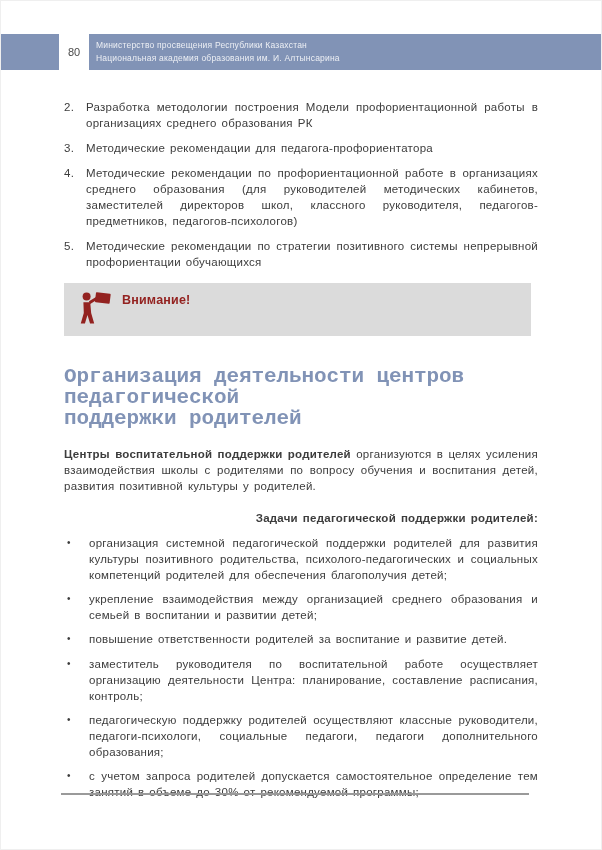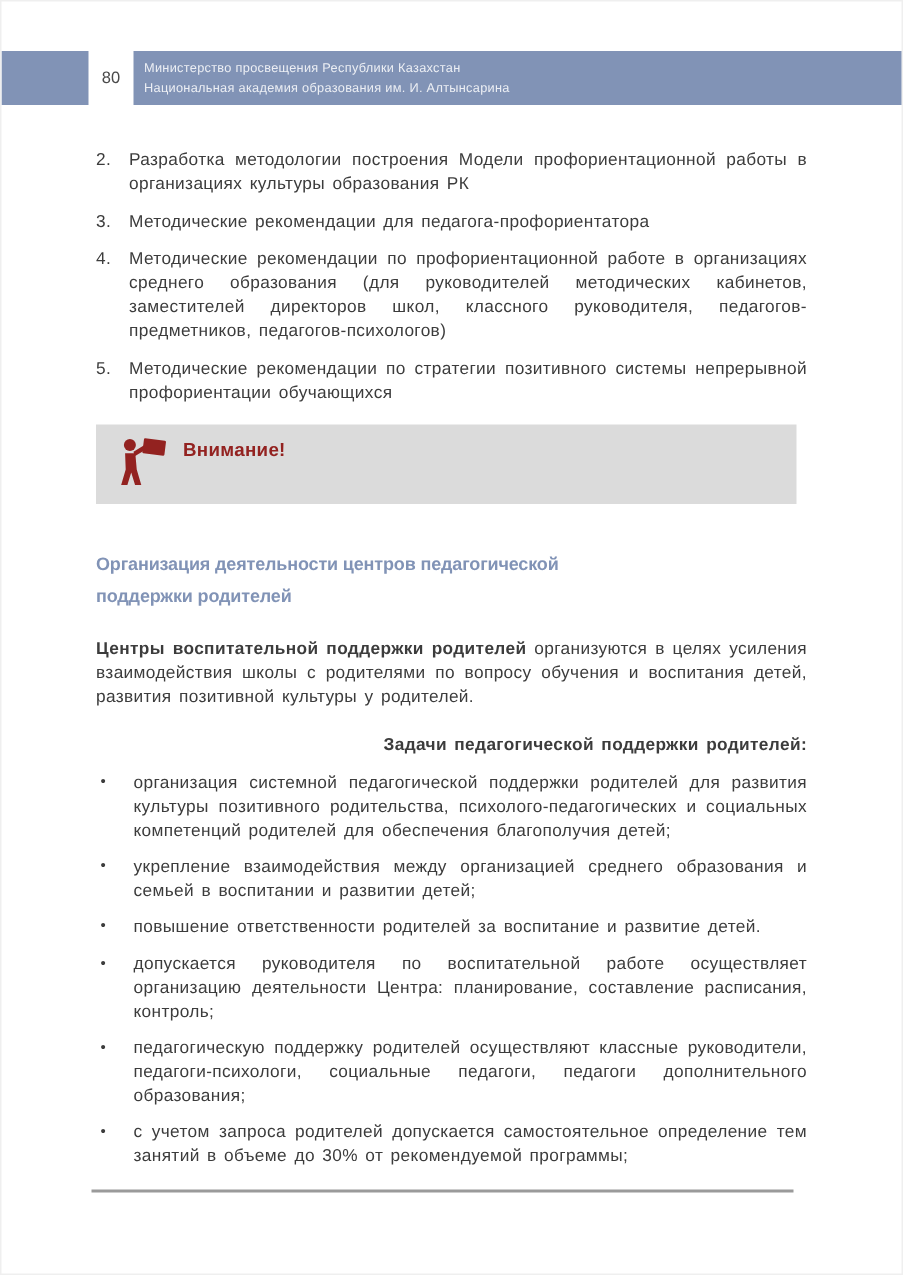--- a/index.html
+++ b/index.html
@@ -59,23 +59,24 @@
   .callout-icon { flex:none; width:32px; height:34px; margin-right:11px; }
   .callout-title { color:#932220; font-weight:bold; font-size:12.5px; letter-spacing:0.2px; }
   .callout-text { margin-top:6px; text-align:justify; }
   .callout-link { color:inherit; text-decoration:none; }
 
   
   .section-heading {
     margin-top:30px;
     color:#8193B6;
     font-weight:bold;
-    font-size:12px; line-height:21px;
+    font-size:21px; line-height:21px;
     letter-spacing:-0.1px; word-spacing:0;
     white-space:pre-line;
+    font-family:Liberation Mono, monospace;
   }
   .para { margin-top:17px; text-align:justify; }
   .lead-bold { font-weight:bold; }
   .sub-heading { margin-top:16px; font-weight:bold;text-align:right; }
 
   .bullet-list { margin-top:9px; }
   .bullet-item { display:flex; margin-bottom:8px; }
   .bullet { flex:none; width:22px; padding-left:3px; font-size:10px; }
   .bullet-text { flex:1; text-align:justify; }
 
@@ -96,21 +97,21 @@
     <div class="header-bar">
       <div class="header-org">Министерство просвещения Республики Казахстан
 Национальная академия образования им. И. Алтынсарина</div>
     </div>
   </div>
 
   <div class="content">
 
     <div class="num-item">
       <span class="num">2.</span>
-      <span class="num-text">Разработка методологии построения Модели профориентационной работы в организациях культуры образования РК</span>
+      <span class="num-text">Разработка методологии построения Модели профориентационной работы в организациях среднего образования РК</span>
     </div>
     <div class="num-item">
       <span class="num">3.</span>
       <span class="num-text">Методические рекомендации для педагога-профориентатора</span>
     </div>
     <div class="num-item">
       <span class="num">4.</span>
       <span class="num-text">Методические рекомендации по профориентационной работе в организациях среднего образования (для руководителей методических кабинетов, заместителей директоров школ, классного руководителя, педагогов-предметников, педагогов-психологов)</span>
     </div>
     <div class="num-item">
@@ -155,21 +156,21 @@
       <div class="bullet-item">
         <span class="bullet">•</span>
         <span class="bullet-text">повышение ответственности родителей за воспитание и развитие детей.</span>
       </div>
     </div>
 
 
     <div class="bullet-list">
       <div class="bullet-item">
         <span class="bullet">•</span>
-        <span class="bullet-text">допускается руководителя по воспитательной работе осуществляет организацию деятельности Центра: планирование, составление расписания, контроль;</span>
+        <span class="bullet-text">заместитель руководителя по воспитательной работе осуществляет организацию деятельности Центра: планирование, составление расписания, контроль;</span>
       </div>
       <div class="bullet-item">
         <span class="bullet">•</span>
         <span class="bullet-text">педагогическую поддержку родителей осуществляют классные руководители, педагоги-психологи, социальные педагоги, педагоги дополнительного образования;</span>
       </div>
       <div class="bullet-item">
         <span class="bullet">•</span>
         <span class="bullet-text">с учетом запроса родителей допускается самостоятельное определение тем занятий в объеме до 30% от рекомендуемой программы;</span>
       </div>
     </div>

